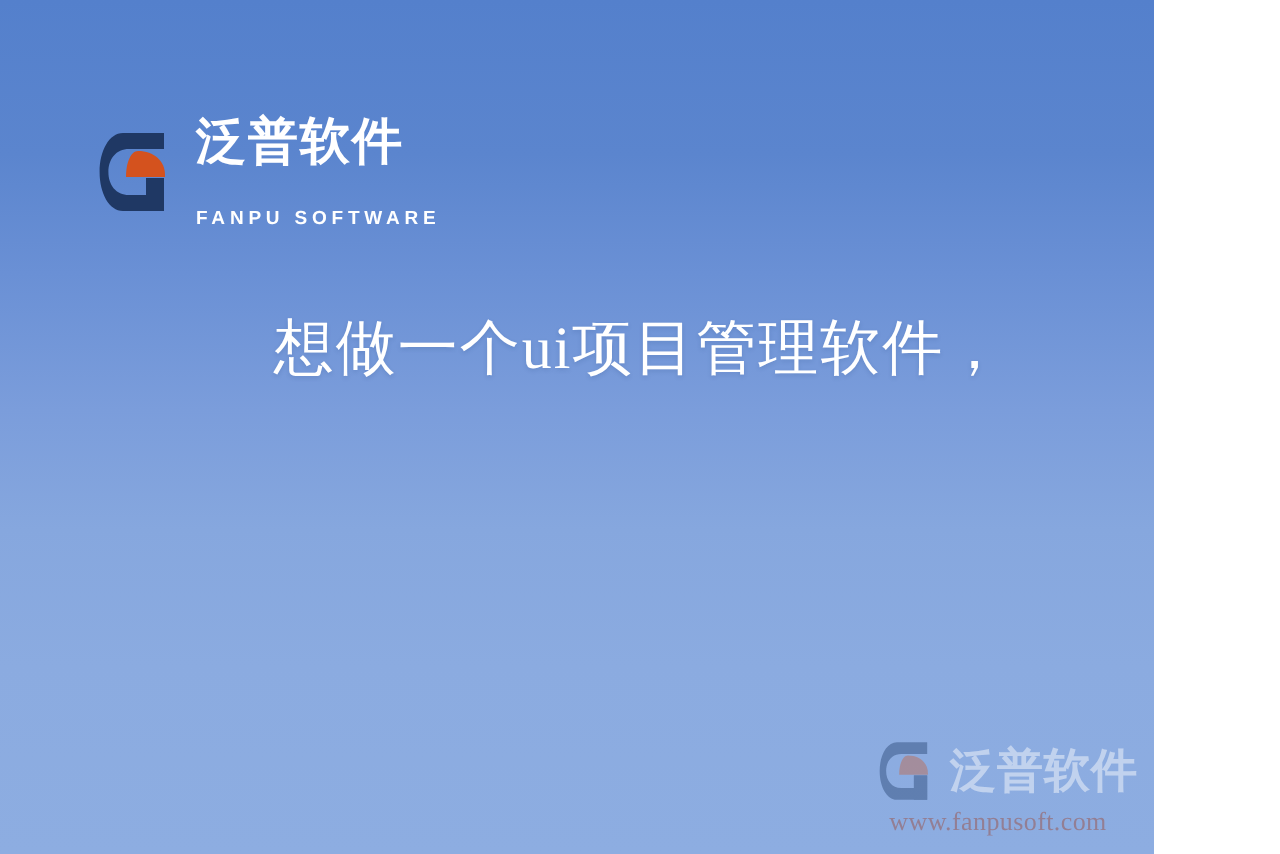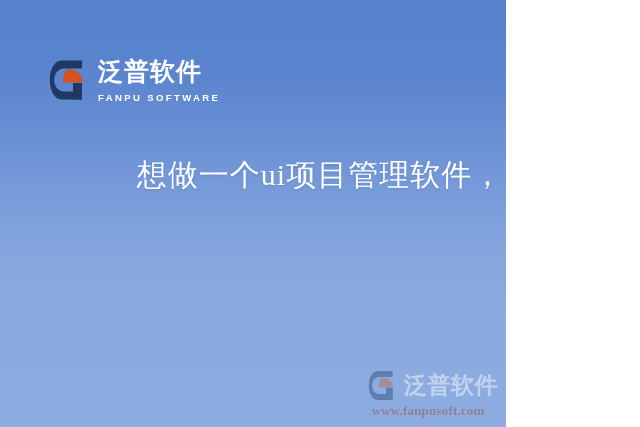--- a/index.html
+++ b/index.html
@@ -8,21 +8,21 @@
   }
   body {
     width: 640px;
     height: 427px;
     overflow: hidden;
     font-family: "Liberation Sans", sans-serif;
   }
 
   #banner {
     position: relative;
-    width: 506px;
+    width: 577px;
     height: 427px;
     background: linear-gradient(to bottom,
         #5480cc 0%,
         #5b85ce 18%,
         #6a90d5 32%,
         #7b9ddb 48%,
         #86a7de 62%,
         #8babe0 78%,
         #8dade1 100%);
     overflow: hidden;
@@ -56,21 +56,21 @@
     line-height: 1.05;
     letter-spacing: 1px;
     white-space: nowrap;
   }
   #brand-en {
     color: #ffffff;
     font-size: 9.5px;
     font-weight: 600;
     letter-spacing: 2.4px;
     line-height: 1.2;
-    margin-top: 8px;
+    margin-top: 20px;
     white-space: nowrap;
   }
 
   
   #headline {
     position: absolute;
     left: 0;
     top: 152px;
     width: 640px;
     text-align: center;
@@ -114,21 +114,21 @@
     letter-spacing: 0.5px;
     line-height: 1;
     white-space: nowrap;
   }
   #watermark-url {
     margin-top: 2px;
     text-align: center;
     color: #9b4a3c;
     font-family: "Liberation Serif", "DejaVu Serif", serif;
     font-size: 13px;
-    font-weight: 700;
+    font-weight: 400;
     letter-spacing: 0.2px;
     line-height: 1.2;
     white-space: nowrap;
   }
 </style>
 </head>
 <body>
 
 <div id="banner">
 

